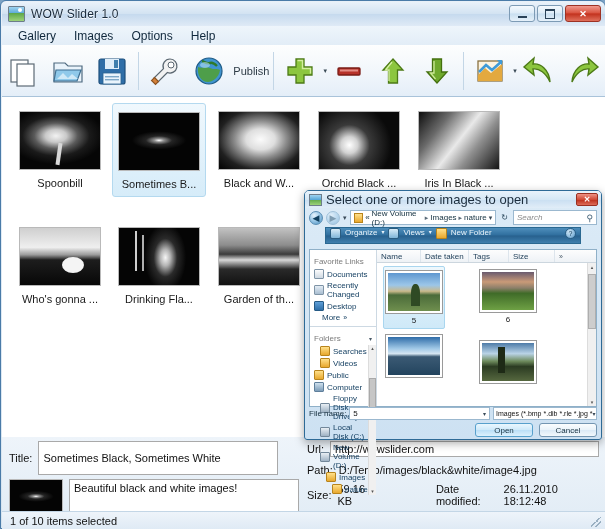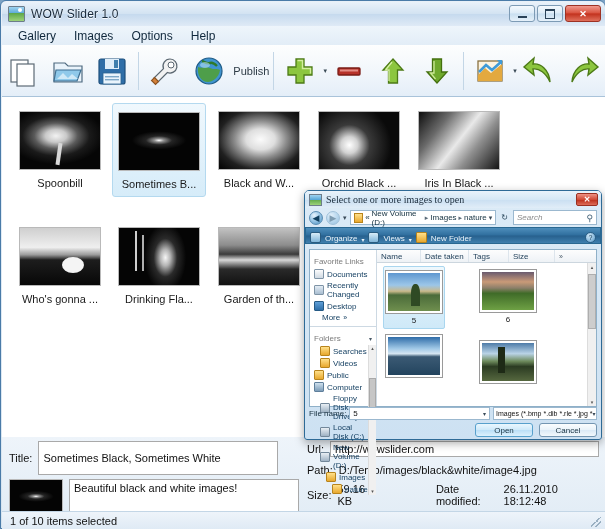--- a/index.html
+++ b/index.html
@@ -122,21 +122,21 @@
   }
   #fd-titlebar{
     height:17px;display:flex;align-items:center;
     background:linear-gradient(180deg,#e9f3fb 0%,#d5e7f5 50%,#cadff2 52%,#e1edf8 100%);
     border-radius:4px 4px 0 0;
   }
   #fd-titlebar .fd-icon{
     width:11px;height:10px;margin:0 4px 0 4px;border:1px solid #6d7d8c;
     background:linear-gradient(180deg,#9fd3f0 0%,#5aa9d8 45%,#5fa84a 46%,#9cd27a 100%);
   }
-  #fd-titlebar .fd-title{font-size:10px;color:#1b2c3c;font-family:Liberation Serif, serif;}
+  #fd-titlebar .fd-title{font-size:13px;color:#1b2c3c;}
   #fd-close{
     position:absolute;right:3px;top:2px;width:22px;height:13px;border-radius:2px;
     background:linear-gradient(180deg,#ee9284 0%,#d04b37 50%,#bb2d19 52%,#dd6c58 100%);
     border:1px solid #9a2f21;color:#fff;font-size:8px;font-weight:bold;
     display:flex;align-items:center;justify-content:center;box-sizing:border-box;
   }
   #fd-navbar{
     height:19px;display:flex;align-items:center;padding:0 4px;gap:3px;
   }
   .nav-circle{
@@ -159,25 +159,25 @@
   .crumb-sep{color:#5a6a78;font-size:7px;}
   .crumb-drop{margin-left:auto;color:#3a4a58;font-size:7px;}
   .refresh-ic{font-size:8px;color:#2c4a5e;padding:0 2px;}
   .search-box{
     width:84px;height:15px;background:#fff;border:1px solid #9bb8cf;
     display:flex;align-items:center;padding:0 3px;box-sizing:border-box;
     color:#8b8b8b;font-size:8px;font-style:italic;
   }
   .search-box .mag{margin-left:auto;color:#3a5a72;font-style:normal;font-size:9px;}
   #fd-cmdbar{
-    height:17px;margin:0 0;
+    height:17px;margin:0 20px;
     background:linear-gradient(180deg,#4e8ebb 0%,#2f6e9e 48%,#27608d 52%,#3f7fae 100%);
     border:1px solid #2a6governo;
     border:1px solid #2a6891;
-    display:flex;align-items:flex-end;gap:4px;padding:0 4px;
+    display:flex;align-items:flex-start;gap:4px;padding:0 4px;
     box-sizing:border-box;color:#eaf4fb;font-size:8px;
   }
   .cmd-ic{width:9px;height:9px;border-radius:2px;background:linear-gradient(180deg,#d8ecf8,#7fb5d8);border:1px solid #2a5c80;}
   .cmd-ic.folder{background:linear-gradient(180deg,#ffe08a,#e8a82e);border-color:#b8841c;border-radius:1px;}
   .cmd-caret{font-size:6px;}
   .cmd-help{
     margin-left:auto;width:11px;height:11px;border-radius:50%;
     background:radial-gradient(circle at 35% 30%,#cfe7f7,#5d9ccb);
     border:1px solid #2b5f86;color:#103a57;font-size:7px;
     display:flex;align-items:center;justify-content:center;box-sizing:border-box;

